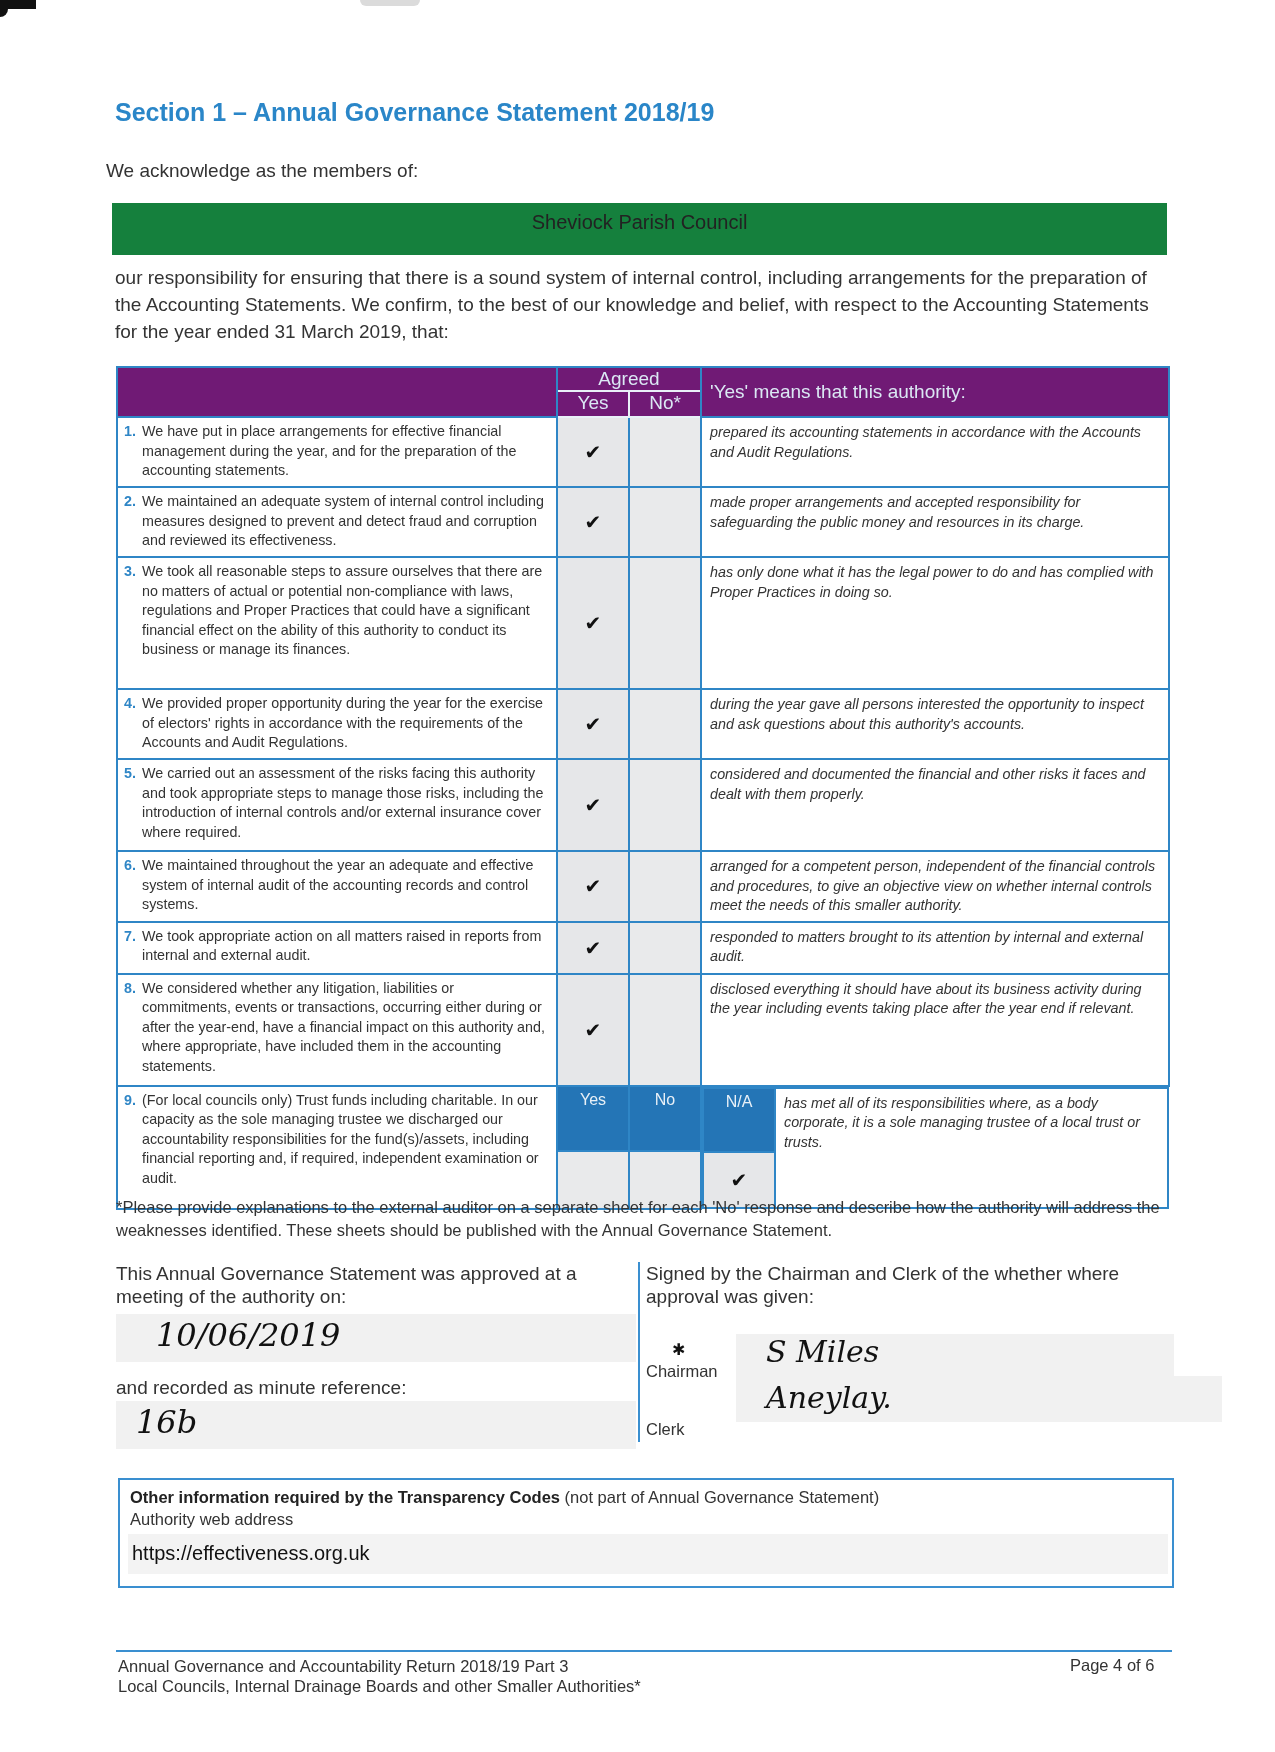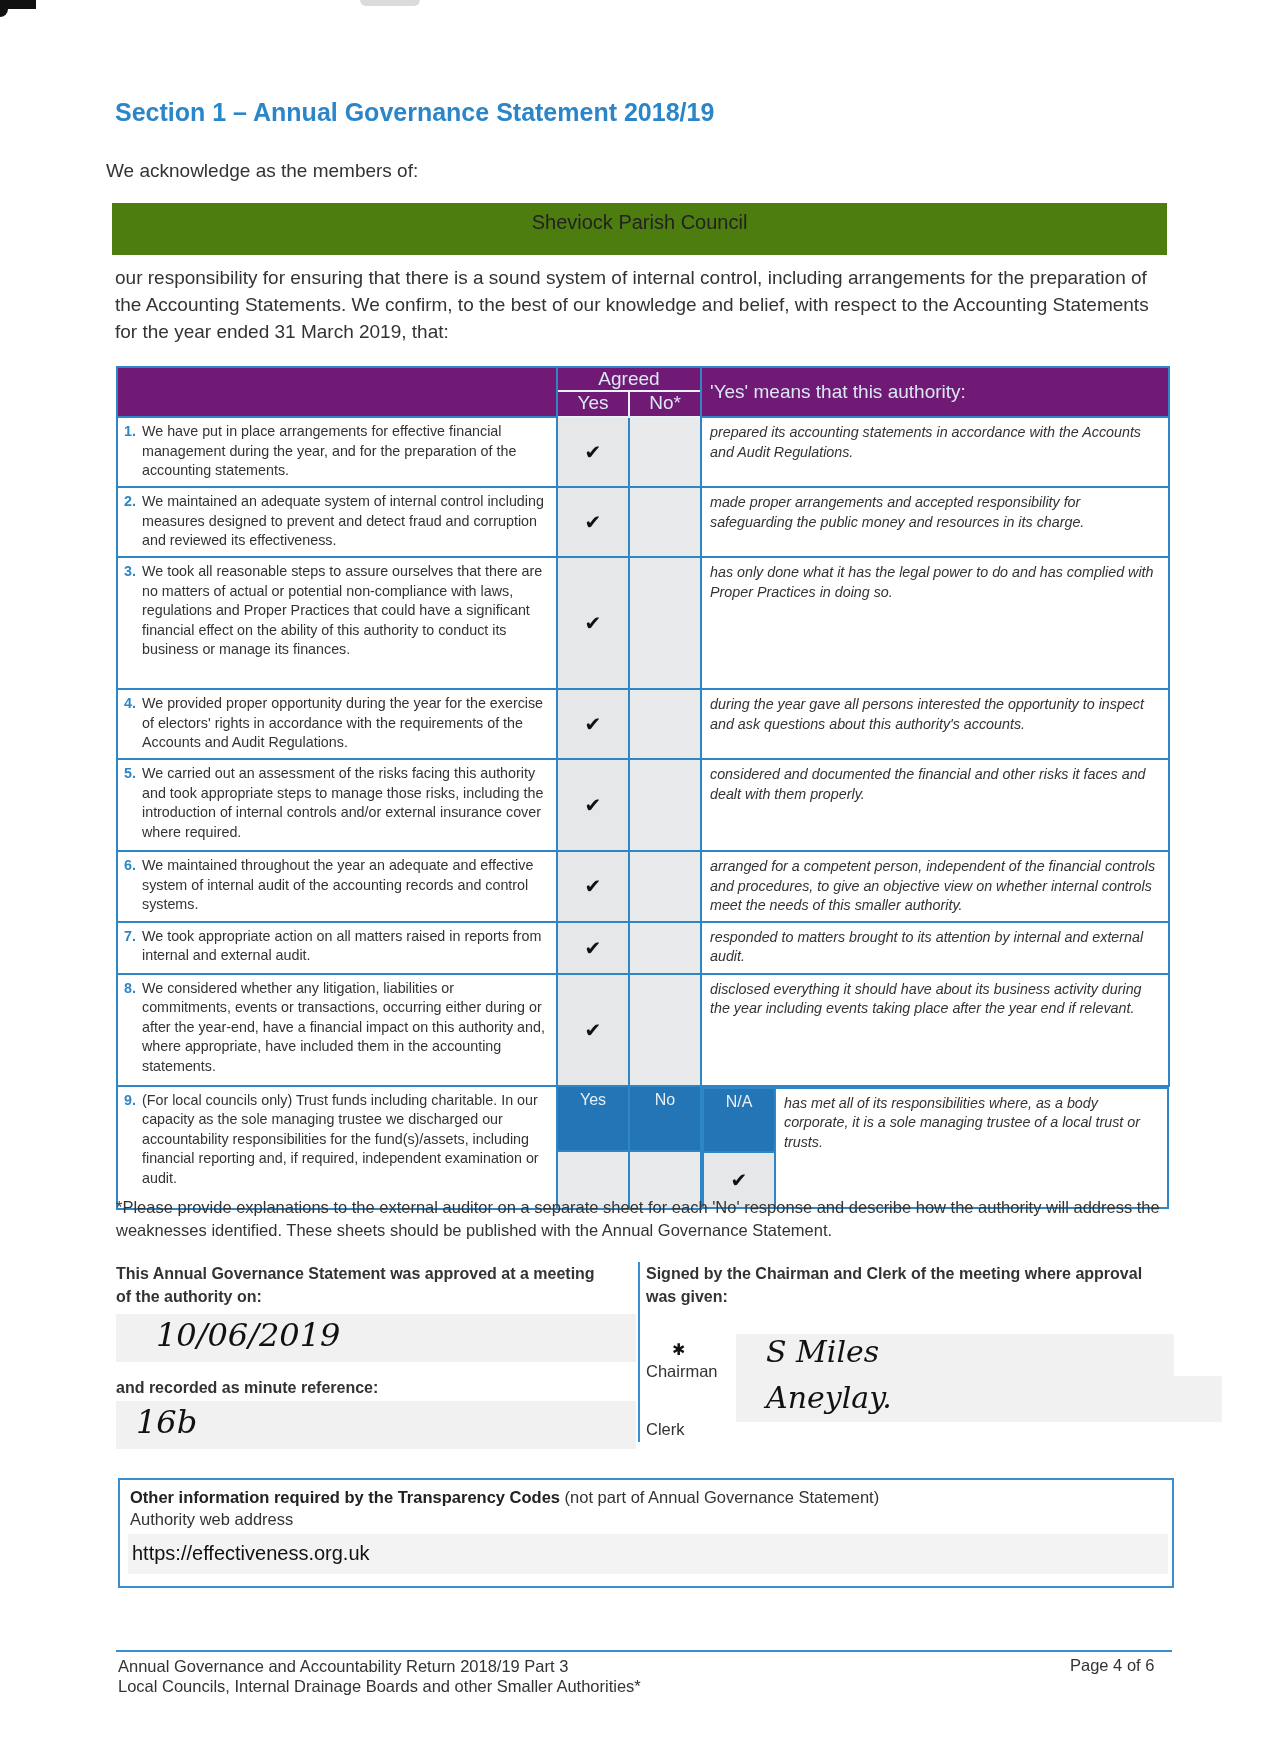--- a/index.html
+++ b/index.html
@@ -6,41 +6,41 @@
   body {
     width: 1275px; height: 1752px; background: #ffffff; position: relative; overflow: hidden;
     font-family: "Liberation Sans", sans-serif; color: #333;
   }
   .corner { position: absolute; left: 0; top: 0; width: 36px; height: 9px; background: #111; }
   .corner2 { position: absolute; left: 0; top: 9px; width: 8px; height: 8px; background: #111; border-bottom-right-radius: 8px; }
   .smudge { position: absolute; left: 360px; top: 0; width: 60px; height: 6px; background: #ccc; border-radius: 0 0 30px 30px; opacity: .7; }
 
   .title { position: absolute; left: 115px; top: 98px; font-size: 25px; font-weight: bold; color: #2a86c8; }
   .ack { position: absolute; left: 106px; top: 160px; font-size: 19px; color: #333; }
-  .council-band { position: absolute; left: 112px; top: 203px; width: 1055px; height: 52px; background: #4d7c0f; }
+  .council-band { position: absolute; left: 112px; top: 203px; width: 1055px; height: 52px; background: #15803d; }
   .council { position: absolute; left: 0; right: 0; top: 8px; text-align: center; font-size: 20px; color: #222; }
   .intro { position: absolute; left: 115px; top: 264px; width: 1060px; font-size: 19px; line-height: 27px; color: #333; }
 
   table.gov { position: absolute; left: 116px; top: 366px; width: 1054px; border-collapse: collapse; table-layout: fixed; }
   table.gov td, table.gov th { border: 2px solid #2f86c6; vertical-align: top; padding: 0; }
   .hdr { background: #701a75; color: #dbe8f4; font-weight: normal; font-size: 19px; }
   .hdr-agreed { text-align: center; height: 20px; border-bottom: none !important; }
   .hdr-yes, .hdr-no { text-align: center; height: 24px; border: 2px solid #e9f1f8 !important; }
   .hdr-means { text-align: left; padding-left: 8px !important; vertical-align: middle !important; }
   .stmt { font-size: 14.3px; line-height: 19.5px; padding: 4px 6px 2px 6px !important; color: #333; }
   .stmt .num { color: #2f86c6; font-weight: bold; display: inline-block; width: 18px; }
   .stmt .txt { display: inline-block; width: calc(100% - 22px); vertical-align: top; }
   .chk { background: #e6e7e9; text-align: center; vertical-align: middle !important; font-size: 20px; color: #111; }
   .chk-empty { background: #e9eaeb; }
   .means { font-style: italic; font-size: 14.3px; line-height: 19.5px; padding: 5px 8px !important; color: #333; }
   .yn9 { background: #2475b6; color: #e8f0f7; font-size: 16px; text-align: center; height: 56px; vertical-align: top !important; padding-top: 4px !important; }
 
   .note { position: absolute; left: 116px; top: 1196px; width: 1060px; font-size: 16.5px; line-height: 23px; color: #333; }
   .approve-col { position: absolute; left: 116px; top: 1262px; width: 520px; }
-  .label { font-size: 16px; line-height: 23px; color: #333; font-weight: bold; }
+  .label { font-size: 19px; line-height: 23px; color: #333; }
   .hand-band { height: 48px; background: #f1f1f1; margin-top: 6px; position: relative; text-align: center; }
   .hand { position: absolute; left: 40px; top: 2px; font-family: "DejaVu Serif", serif; font-style: italic; font-size: 32px; color: #111; }
   .hand.ref { left: 20px; }
   .sign-col { position: absolute; left: 638px; top: 1262px; width: 540px; border-left: 2px solid #3a8fd0; height: 180px; padding-left: 6px; }
   .sig-row { position: absolute; left: 6px; font-size: 16.5px; color: #333; }
   .sig-band { position: absolute; left: 96px; width: 438px; height: 46px; background: #f1f1f1; }
   .sig { position: absolute; font-family: "DejaVu Serif", serif; font-style: italic; font-size: 30px; color: #111; }
   .star { position: absolute; left: 32px; top: 78px; font-size: 16px; color: #111; }
 
   .transp { position: absolute; left: 118px; top: 1478px; width: 1052px; height: 106px; border: 2px solid #3a8fd0; }
@@ -175,21 +175,21 @@
   <div class="hand-band">
     <span class="hand">10/06/2019</span>
   </div>
   <div class="label" style="margin-top:14px;">and recorded as minute reference:</div>
   <div class="hand-band" style="margin-top:2px;">
     <span class="hand ref">16b</span>
   </div>
 </div>
 
 <div class="sign-col">
-  <div class="label" style="width:500px;">Signed by the Chairman and Clerk of the meeting where approval was given:</div>
+  <div class="label" style="width:500px;">Signed by the Chairman and Clerk of the whether where approval was given:</div>
   <span class="star">✱</span>
   <div class="sig-row" style="top:100px;">Chairman</div>
   <div class="sig-band" style="top:72px;">
     <span class="sig" style="left:30px; top:0px;">S Miles</span>
   </div>
   <div class="sig-row" style="top:158px;">Clerk</div>
   <div class="sig-band" style="top:114px;padding-left:48px;">
     <span class="sig" style="left:30px; top:4px;">Aneylay.</span>
   </div>
 </div>

